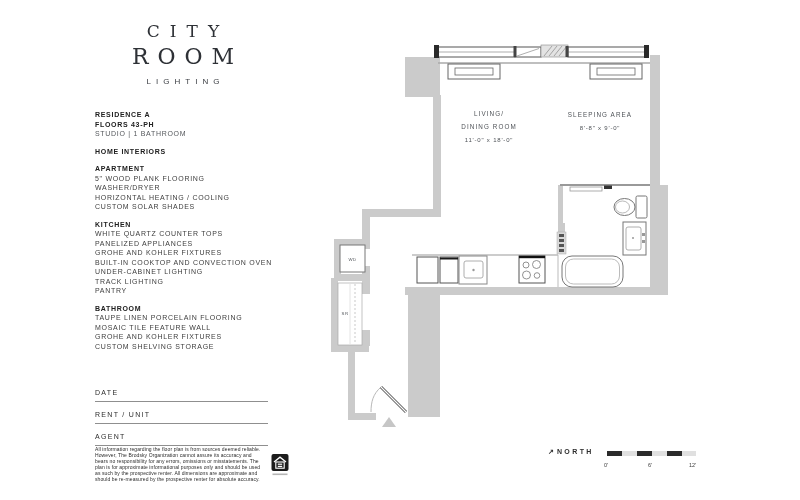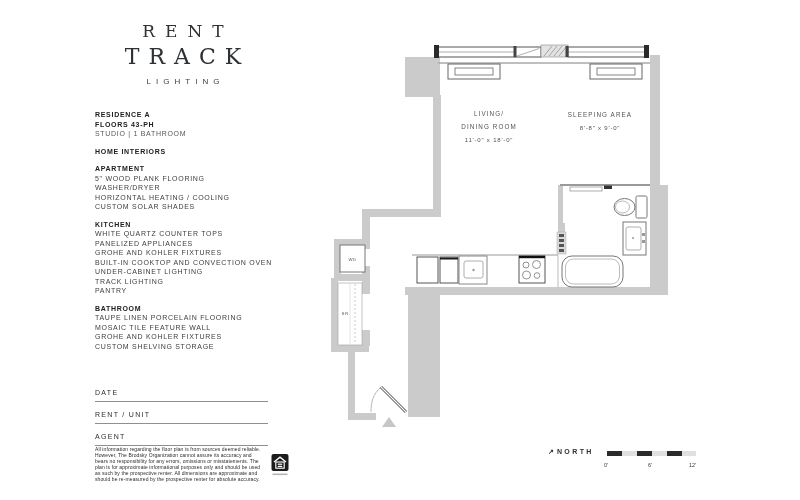--- a/index.html
+++ b/index.html
@@ -38,22 +38,22 @@
   .tick{position:absolute;top:462px;font-size:5.5px;color:#3c3c3c;}
   .tick0{left:604px;} .tick1{left:648px;} .tick2{left:689px;}
 </style>
 </head>
 <body>
 
 <div class="page">
 
   <div class="left">
     <div class="brand">
-      <div class="t1">RENT</div>
-      <div class="t2">TRACK</div>
+      <div class="t1">CITY</div>
+      <div class="t2">ROOM</div>
       <div class="tsub">LIGHTING</div>
     </div>
 
     <div class="list">
       <div class="li hd">RESIDENCE A</div>
       <div class="li hd">FLOORS 43-PH</div>
       <div class="li lt">STUDIO  |  1 BATHROOM</div>
 
       <div class="li hd mt">HOME INTERIORS</div>
 

